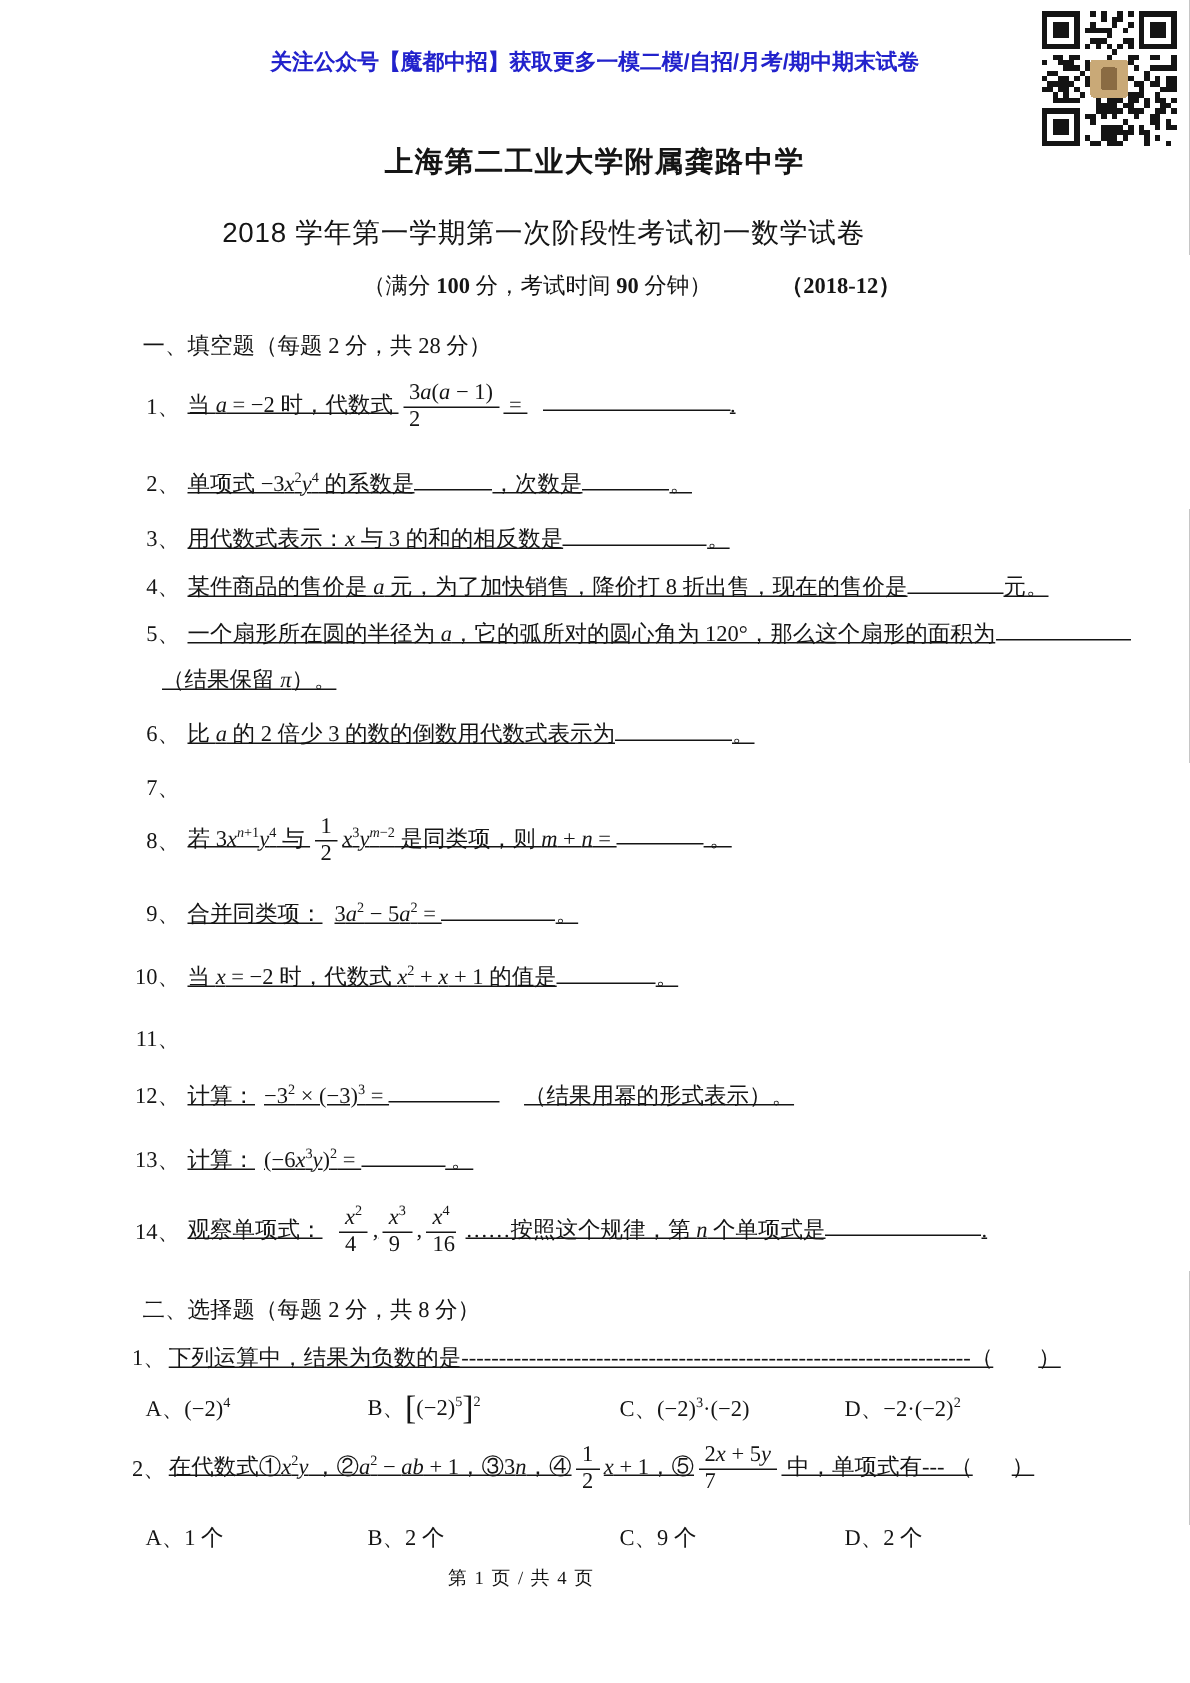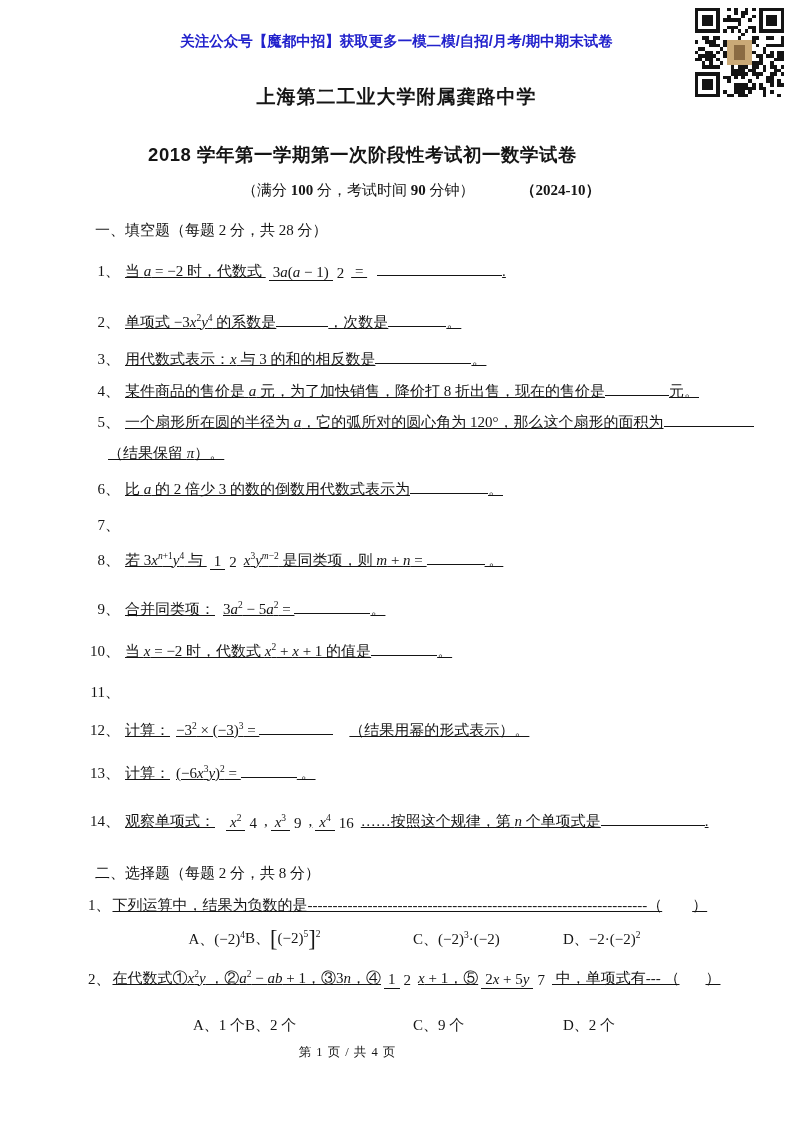--- a/index.html
+++ b/index.html
@@ -12,58 +12,58 @@
   .promo{
     position:absolute;top:32px;left:0;width:793px;text-align:center;
     font-family:"Liberation Sans","DejaVu Sans",sans-serif;
     font-weight:bold;font-size:14.5px;
   }
   
   .qr{position:absolute;top:4px;left:691px;width:97px;height:97px;background:#fff;}
   .qr svg{display:block;width:97px;height:97px;}
   
   .school{
-    position:absolute;top:84px;left:0;width:793px;text-align:center;
+    position:absolute;top:95px;left:0;width:793px;text-align:center;
     font-family:"Liberation Sans","DejaVu Sans",sans-serif;
     font-weight:bold;font-size:19px;letter-spacing:1px;
   }
   .exam{
     position:absolute;top:142px;left:0;width:725px;text-align:center;
     font-family:"Liberation Sans","DejaVu Sans",sans-serif;
-    font-weight:bold;font-size:18.5px;letter-spacing:0.5px;
+    font-weight:normal;font-size:18.5px;letter-spacing:0.5px;
   }
   .info{position:absolute;top:181px;left:242px;font-size:15px;white-space:nowrap;}
   
   .line{
     position:absolute;left:84px;height:24px;display:flex;align-items:center;
     font-size:15px;white-space:nowrap;
   }
   .line.tall{height:48px;}
   .line.tall52{height:52px;}
   .sec{left:95px;font-size:15px;}
   .qnum{display:inline-block;width:36px;text-align:right;margin-right:5px;flex:none;}
   .choice .qnum{width:auto;margin-right:2px;}
   .qbody{display:inline-block;white-space:nowrap;text-decoration:underline;}
   .cont2{left:108px;}
   
   .opts{position:absolute;left:97px;display:flex;align-items:center;height:34px;font-size:15px;white-space:nowrap;}
   .opt{display:inline-block;}
-  .opt:nth-child(1){width:148px;text-align:right;}
+  .opt:nth-child(1){width:148px;}
   .opt:nth-child(2){width:168px;}
   .opt:nth-child(3){width:150px;}
   
   .footer{
     position:absolute;top:1044px;left:0;width:695px;text-align:center;
     font-size:12.5px;letter-spacing:1px;
   }
   
   .v{font-style:italic;font-family:"Liberation Serif","DejaVu Serif",serif;}
   sup{font-size:9.5px;line-height:0;vertical-align:super;}
   .frac{
-    display:inline-flex;flex-direction:row;align-items:flex-end;
+    display:inline-flex;flex-direction:column;align-items:flex-start;
     vertical-align:middle;margin:0 3px;line-height:1.12;text-align:center;
   }
   .frac .fn{padding:0 4px;border-bottom:1.2px solid #151515;}
   .frac .fd{padding:0 4px;}
   .blank{display:inline-block;border-bottom:1px solid #151515;height:0.95em;}
   .sp{display:inline-block;}
   .big{font-size:1.5em;line-height:0.9;vertical-align:-0.14em;}
   .b{font-weight:bold;}
 </style>
 </head>
@@ -262,21 +262,21 @@
           <rect x="1" y="19" width="5" height="5" fill="#fff"></rect>
           <rect x="2" y="20" width="3" height="3"></rect>
         </g>
         <rect x="9" y="9" width="7" height="7" rx="0.6" fill="#c9a977"></rect>
         <rect x="11" y="10.4" width="3" height="4.2" rx="0.4" fill="#8a6b43"></rect>
       </svg>
     </div>
 
   <div class="school">上海第二工业大学附属龚路中学</div>
   <div class="exam">2018 学年第一学期第一次阶段性考试初一数学试卷</div>
-  <div class="info">（满分 <span class="b">100</span> 分，考试时间 <span class="b">90</span> 分钟）<span class="sp" style="width: 46px;"></span><span class="b">（2024-10）</span></div>
+  <div class="info">（满分 <span class="b">100</span> 分，考试时间 <span class="b">90</span> 分钟）<span class="sp" style="width: 46px;"></span><span class="b">（2018-12）</span></div>
 
   <div class="line sec" style="top:218px">一、填空题（每题 2 分，共 28 分）</div>
 
   <div class="line tall" style="top:247px">
     <span class="qnum">1、</span>
     <span class="qbody">当 <span class="v">a</span> = −2 时，代数式 <span class="frac">
           <span class="fn">3<span class="v">a</span>(<span class="v">a</span> − 1)</span>
           <span class="fd">2</span>
         </span> = <span class="sp" style="width: 10px;"></span><span class="blank" style="width: 125px;"></span>.</span>
   </div>

